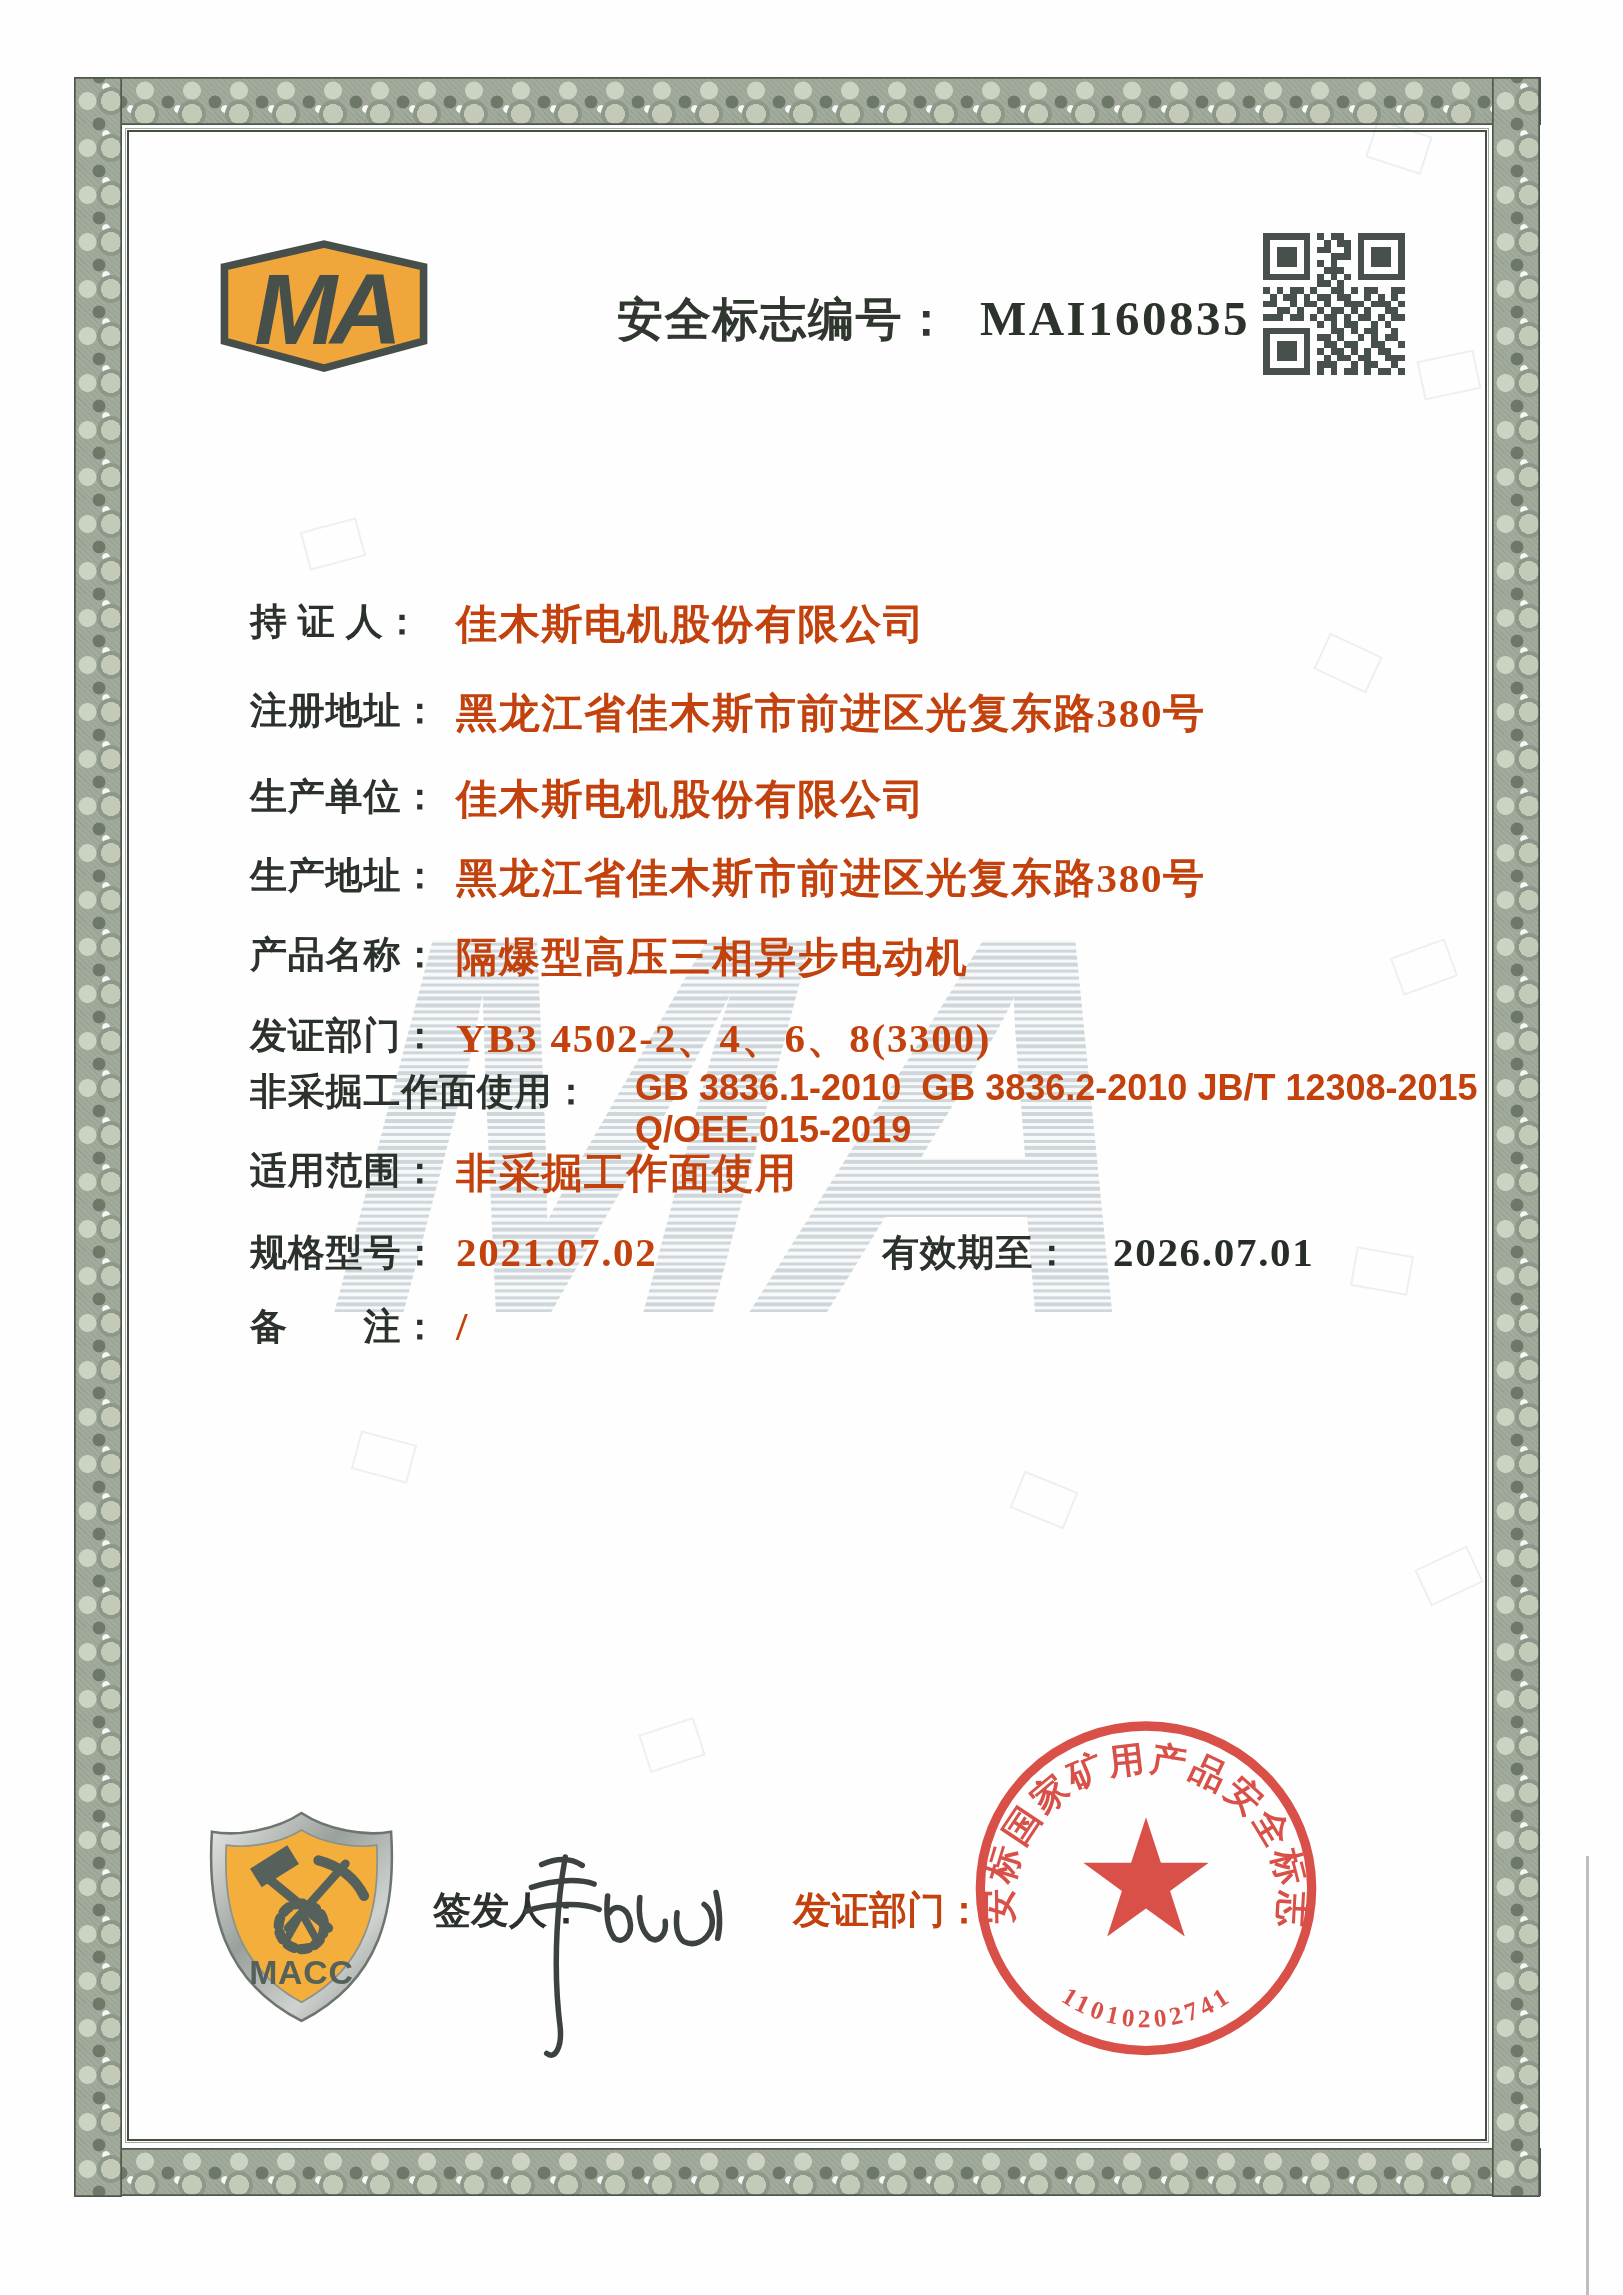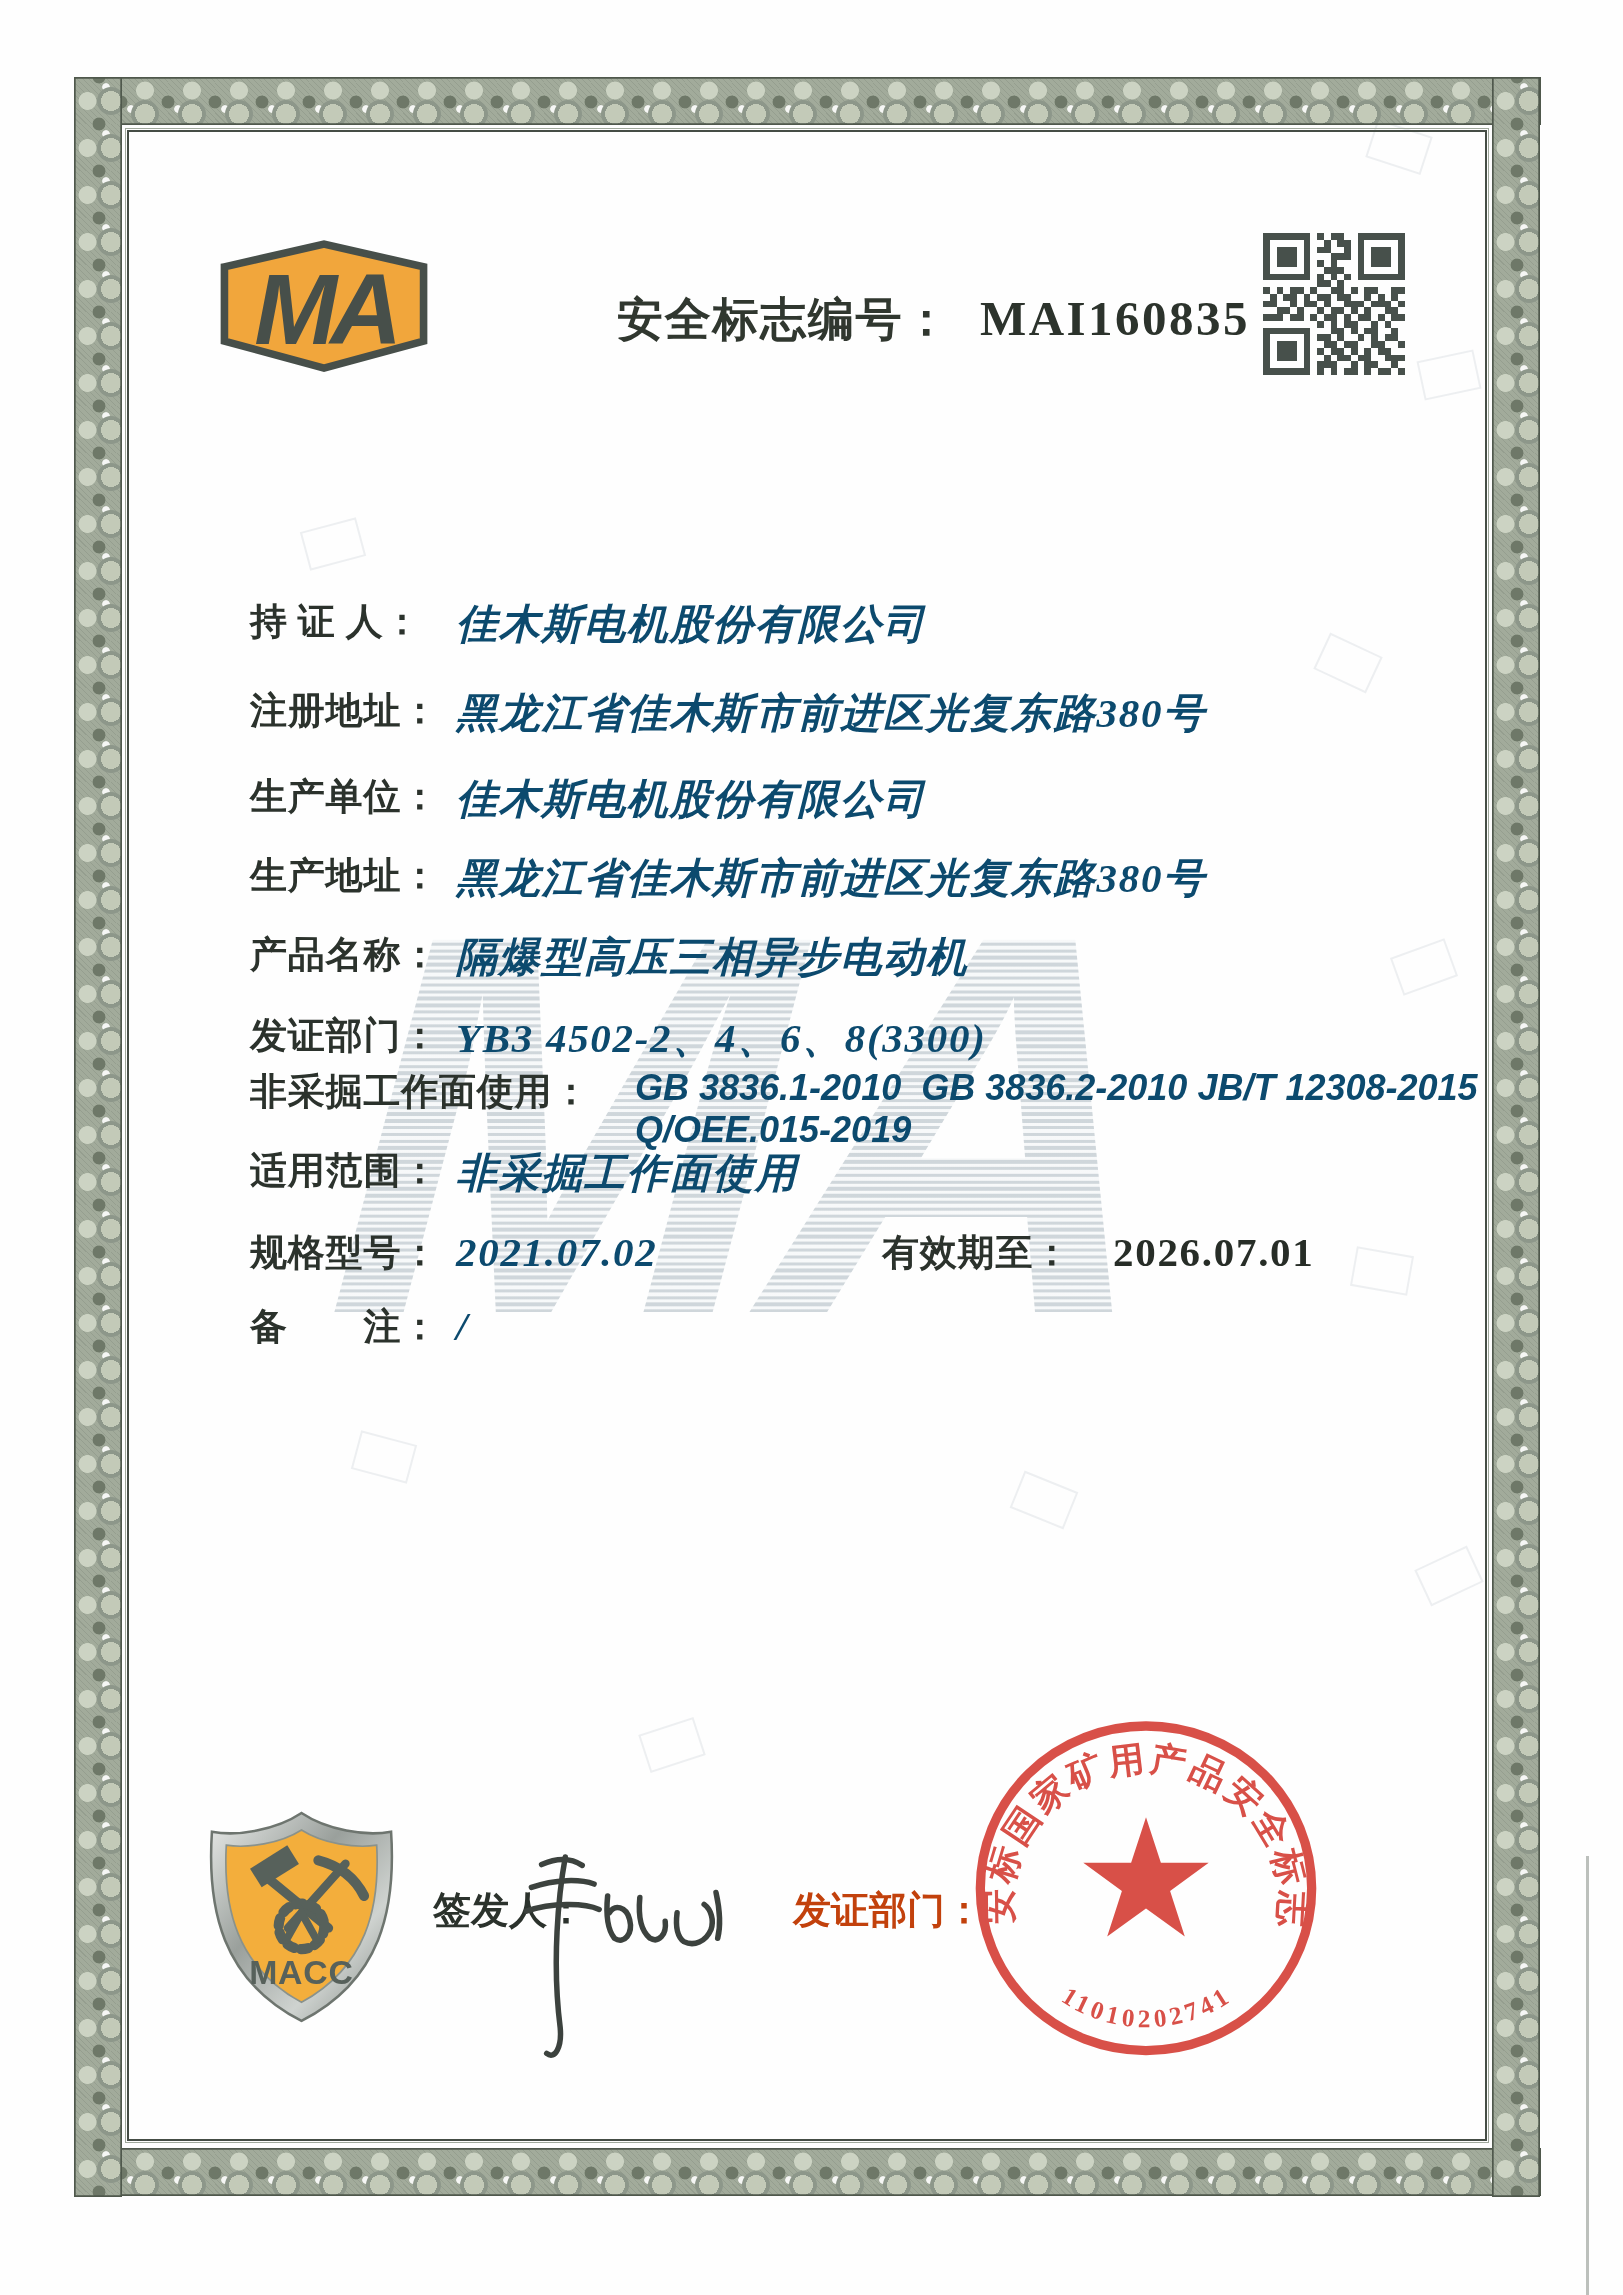--- a/index.html
+++ b/index.html
@@ -49,21 +49,21 @@
   .qm{background:transparent;}
   .qm.on{background:#47504b;}
   .title{position:absolute;left:135px;right:135px;top:411px;margin:0;text-align:center;
       font-family:"Liberation Serif",serif;font-weight:900;font-size:113px;line-height:135px;
       letter-spacing:8.5px;color:#39423c;}
   
   .frow{position:absolute;left:250px;width:1201px;}
   .flabel{position:absolute;left:0;top:0;font-size:37px;font-weight:bold;color:#2b322c;
       letter-spacing:0.8px;white-space:nowrap;font-family:Liberation Serif, serif;}
   .fvalue{position:absolute;left:206px;top:0;font-family:"Liberation Serif",serif;font-size:41px;
-      font-weight:bold;color:#0c4a6e;letter-spacing:1.7px;white-space:nowrap;font-style:italic;}
+      font-weight:bold;color:#c2410c;letter-spacing:1.7px;white-space:nowrap;}
   .row-standards .fvalue{left:385px;font-family:"Liberation Sans",sans-serif;font-size:36px;
       letter-spacing:0;line-height:42px;white-space:pre;}
   .fvalue .vline2{display:block;}
   .flabel2{position:absolute;left:632px;top:0;font-size:37px;font-weight:bold;color:#2b322c;
       letter-spacing:0.8px;white-space:nowrap;}
   .fvalue2{position:absolute;left:863px;top:0;font-family:"Liberation Serif",serif;font-size:41px;
       font-weight:bold;color:#272d27;letter-spacing:1.7px;white-space:nowrap;}
   
   .paragraph{position:absolute;left:256px;top:1507px;width:1177px;
       font-family:"Liberation Serif",serif;font-size:40px;line-height:52px;font-weight:bold;

